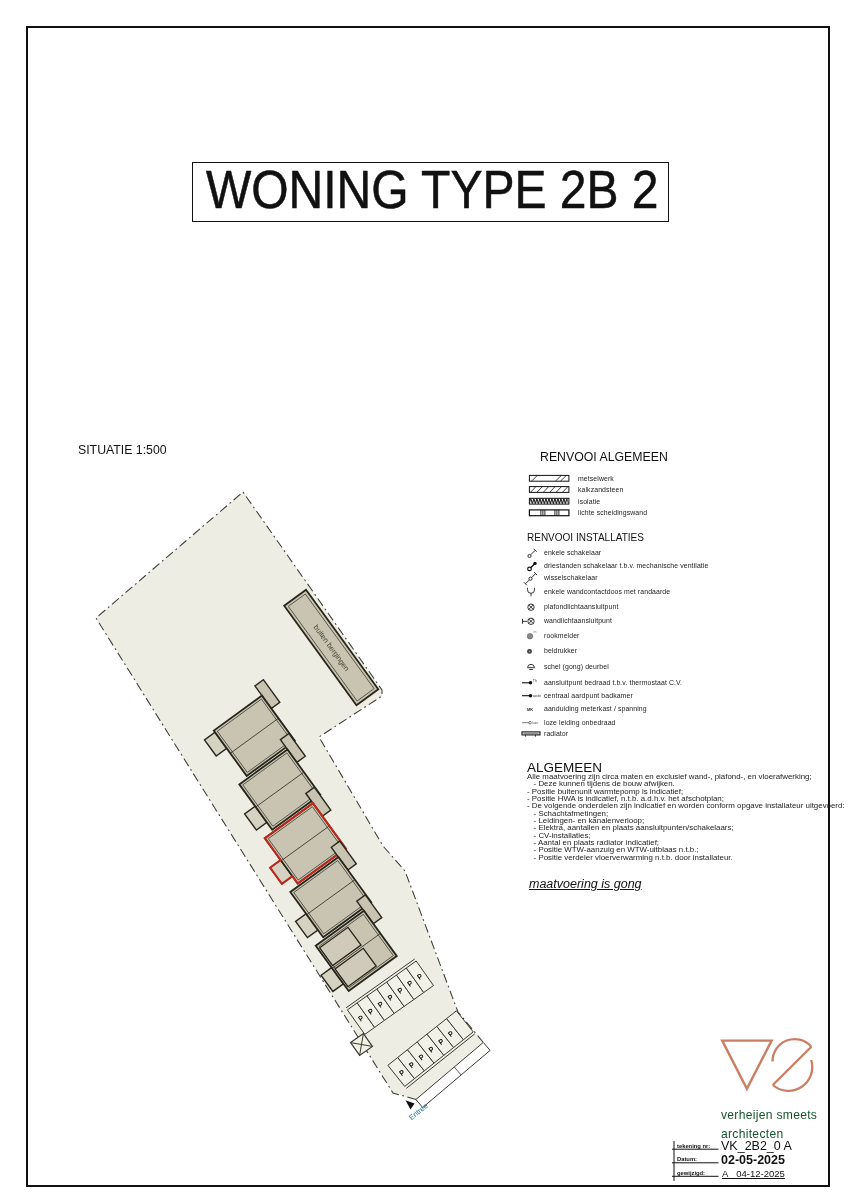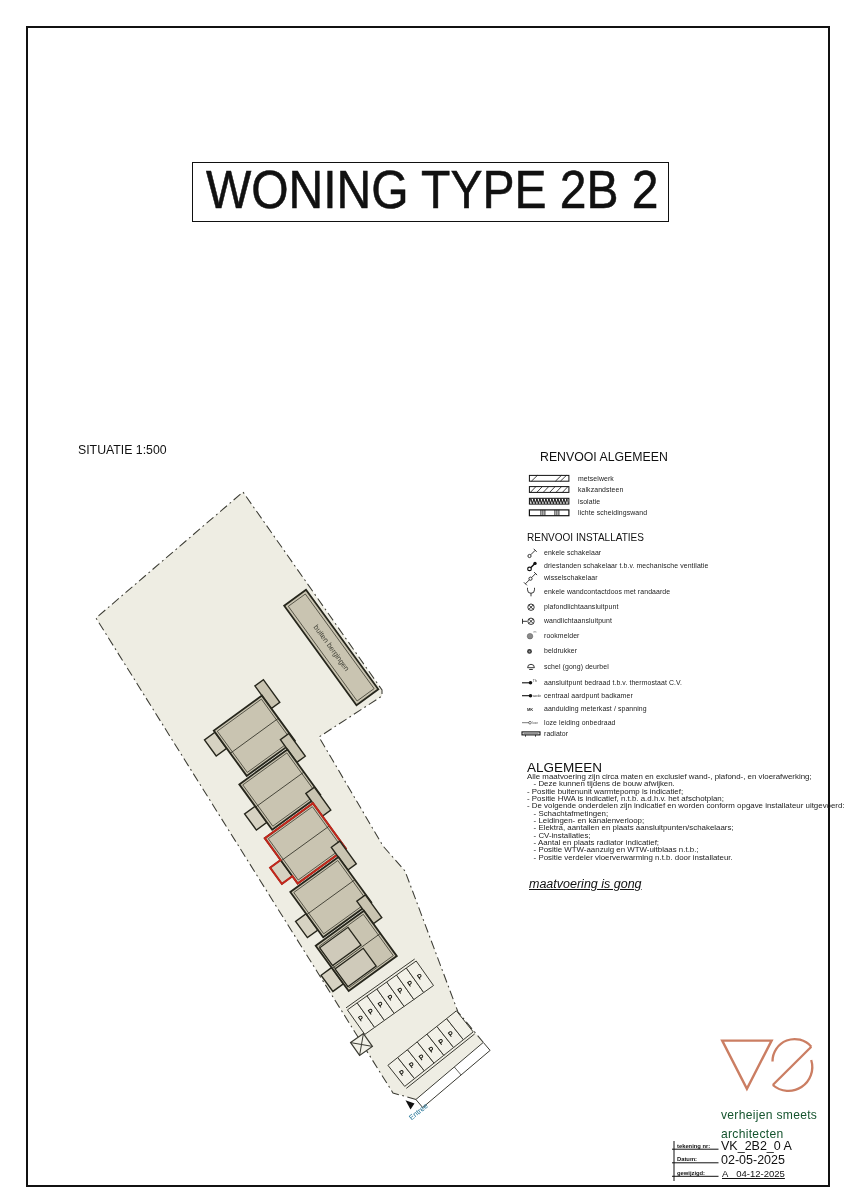--- a/index.html
+++ b/index.html
@@ -334,15 +334,15 @@
 
 <div class="abs" style="left:407px;top:1114.5px;font-size:7.4px;color:#1c6f93;transform:rotate(-39deg);transform-origin:0 0;">Entree</div>
 
 <div class="abs" style="left:721px;top:1106px;font-size:12.1px;line-height:19px;color:#14532d;letter-spacing:0.3px;">verheijen smeets<br>architecten</div>
 
 <div class="abs" style="left:677px;top:1142.5px;font-size:5.8px;font-weight:bold;">tekening nr:</div>
 <div class="abs" style="left:677px;top:1156px;font-size:5.8px;font-weight:bold;">Datum:</div>
 <div class="abs" style="left:677px;top:1169.5px;font-size:5.8px;font-weight:bold;">gewijzigd:</div>
 
 <div class="abs" style="left:721px;top:1139px;font-size:12.5px;">VK_2B2_0 A</div>
-<div class="abs" style="left:721px;top:1152.5px;font-size:12.5px;">02-05-2025</div>
+<div class="abs" style="left:721px;top:1152.5px;font-size:12.5px;font-weight:bold;">02-05-2025</div>
 <div class="abs" style="left:722px;top:1168px;font-size:9.5px;text-decoration:underline;">A&nbsp;&nbsp;&nbsp;04-12-2025</div>
 </div>
 
 </body></html>

